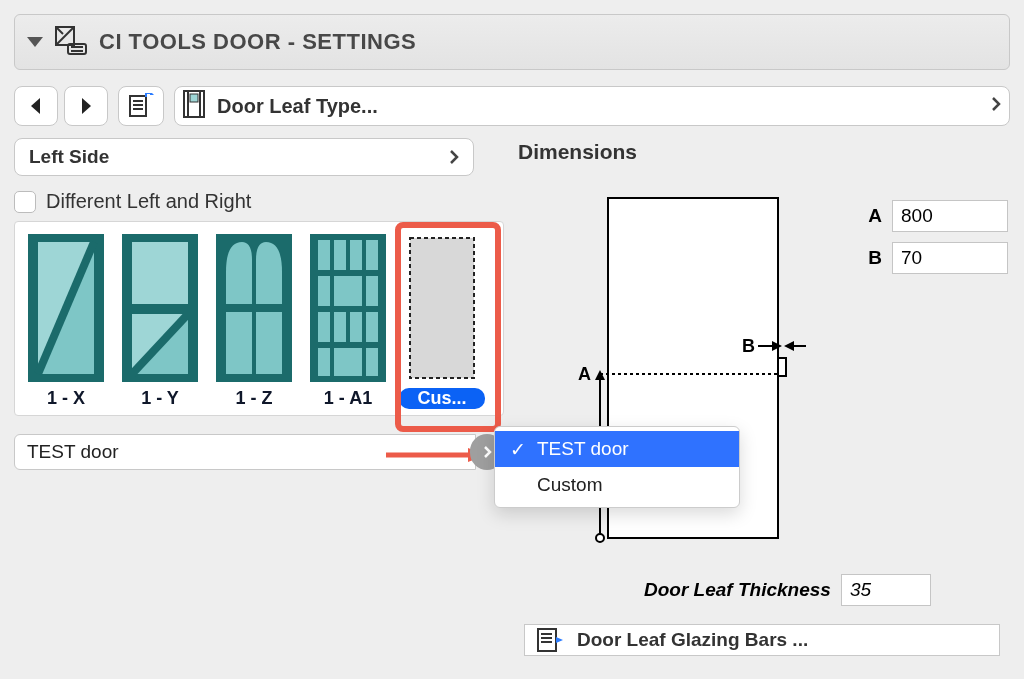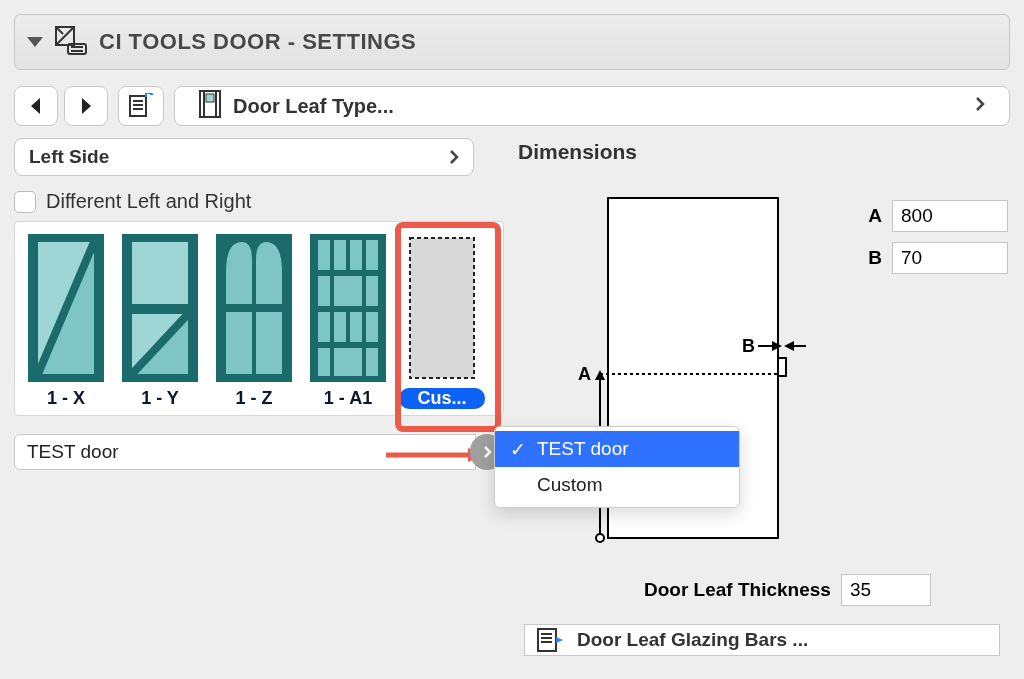--- a/index.html
+++ b/index.html
@@ -11,21 +11,21 @@
   .hdr-icon svg { width:32px; height:32px; }
   .hdr-title { font-size:22px; font-weight:700; color:#484848; letter-spacing:0.5px;}
   
   .toolbar { display:flex; align-items:center; gap:10px; margin:16px 14px 0 14px; }
   .btn { background:#fff; border:1px solid #c8c8c8; border-radius:8px; height:40px; display:flex; align-items:center; justify-content:center; }
   .nav-grp { display:flex; gap:6px;}
   .nav-btn { width:44px; }
   .nav-btn svg { width:14px; height:18px; }
   .page-icon { width:46px; }
   .page-icon svg { width:26px; height:26px; }
-  .door-type { flex:1; background:#fff; border:1px solid #c8c8c8; border-radius:8px; height:40px; display:flex; align-items:center; padding:0 24px; gap:12px; }
+  .door-type { flex:1; background:#fff; border:1px solid #c8c8c8; border-radius:8px; height:40px; display:flex; align-items:center; padding:0 8px; gap:12px; }
   .door-type .icon svg { width:22px; height:28px; }
   .door-type .label { font-size:20px; font-weight:700; color:#333; flex:1;}
   .door-type .chev svg { width:10px; height:16px; }
 
   .body { display:flex; margin:12px 14px 0 14px; }
   .left { width:490px; }
   .right { flex:1; }
 
   .side-sel { background:#fff; border:1px solid #c8c8c8; border-radius:8px; height:38px; display:flex; align-items:center; padding:16px 14px; font-size:19px; font-weight:600; color:#333; width:460px;}
   .side-sel svg { width:10px; height:16px; margin-left:auto;}
@@ -50,21 +50,21 @@
 
   .dim-title { font-size:21px; font-weight:700; color:#333; margin:2px 0 0 14px;}
   .diag { position:relative; width:270px; height:380px; margin:24px 0 0 44px;}
   .diag svg { position:absolute; top:0; left:0; }
   
   .dim-inputs { position:absolute; right:16px; top:200px; }
   .drow { display:flex; align-items:center; gap:10px; margin-bottom:10px;}
   .drow .l { font-size:19px; font-weight:600; width:18px; text-align:right;}
   .drow .v { width:116px; height:32px; background:#fff; border:1px solid #c5c5c5; font-size:19px; padding:12px 8px; display:flex; align-items:center;}
 
-  .thick-row { display:flex; align-items:center; gap:10px; margin-left:140px; margin-top:6px;}
+  .thick-row { display:flex; align-items:center; gap:10px; margin-left:140px; margin-top:6px;font-style:italic;}
   .thick-row .l { font-size:19px; font-weight:600;}
   .thick-row .v { width:90px; height:32px; background:#fff; border:1px solid #c5c5c5; font-size:19px; padding:0 8px; display:flex; align-items:center;}
   
   .glaze-row { margin:18px 0 0 20px;}
   .glaze-btn { background:#fff; border:1px solid #c8c8c8; border-radius:0; height:32px; width:476px; display:flex; align-items:center; padding:0 12px; gap:14px;}
   .glaze-btn svg { width:26px; height:26px;}
   .glaze-btn .t { font-size:19px; font-weight:700; color:#333;}
   
   .menu { position:absolute; left:494px; top:426px; width:246px; background:#fff; border:1px solid #ccc; border-radius:6px; box-shadow:0 6px 18px rgba(0,0,0,0.15); z-index:100; padding:4px 0;}
   .menu-item { height:36px; display:flex; align-items:center; padding:0 14px; font-size:19px; font-weight:500; color:#222; gap:10px;}

